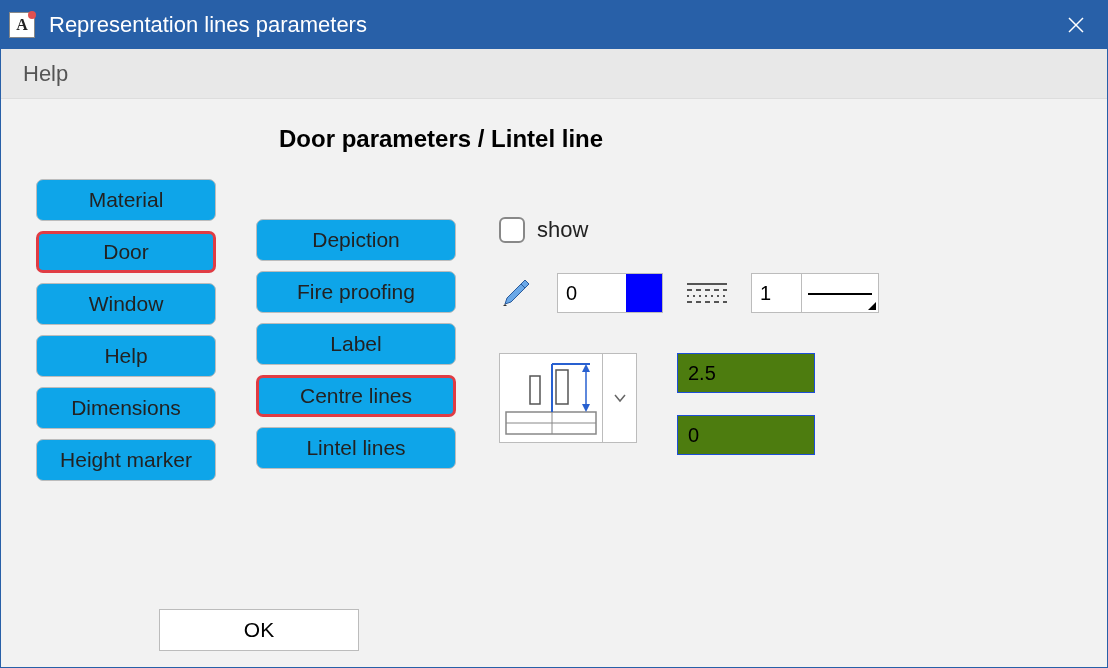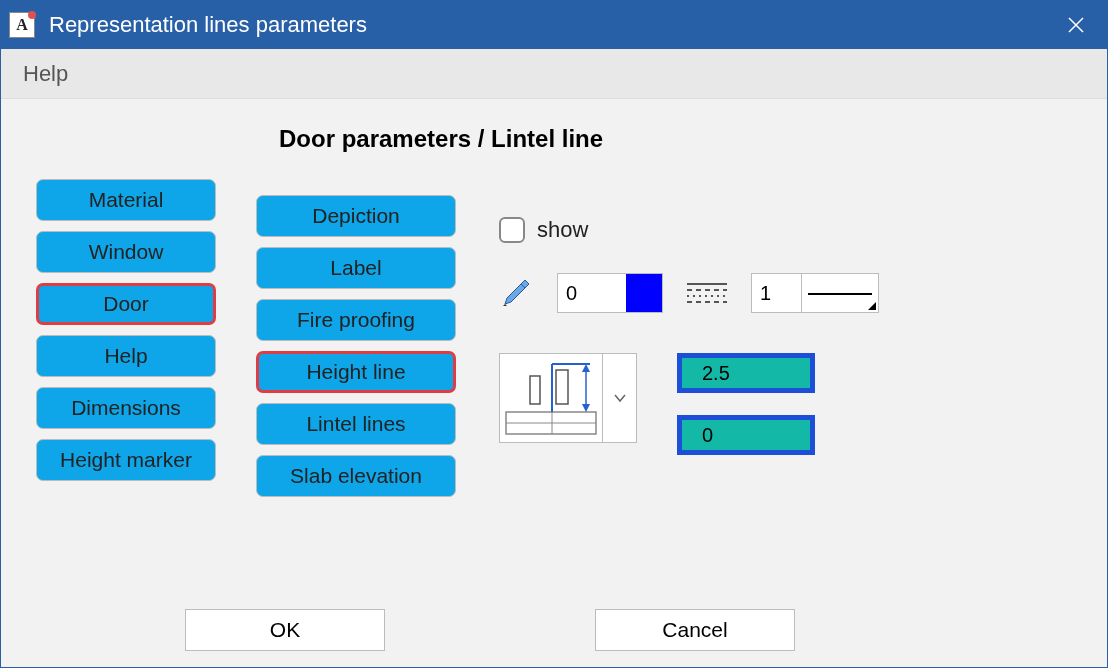--- a/index.html
+++ b/index.html
@@ -90,21 +90,21 @@
     .main-area {
       display: flex;
       gap: 30px;
     }
     .col1, .col2 {
       display: flex;
       flex-direction: column;
       align-items: center;
     }
     .col1 { width: 190px; gap: 10px; }
-    .col2 { width: 210px; gap: 10px; margin-top: 16px;}
+    .col2 { width: 210px; gap: 10px; margin-top: 40px;}
     .col3 { flex: 1; margin-top: 38px; }
     .cat-btn, .sub-btn {
       background: #0ea5e9;
       border: 1px solid #bcbcbc;
       font-size: 21px;
       color: #222;
       cursor: pointer;
       display: flex;
       align-items: center;
       justify-content: center;
@@ -253,32 +253,32 @@
       color: #666;
     }
     .val-inputs {
       display: flex;
       flex-direction: column;
       gap: 22px;
     }
     .val-input {
       width: 138px;
       height: 40px;
-      border: 5px solid #1d4ed8;
-      background: #14b8a6;
+      border: 1px solid #1d4ed8;
+      background: #4d7c0f;
       font-size: 20px;
-      padding: 4px 20px;
+      padding: 4px 10px;
       outline: none;
     }
     .footer {
       height: 74px;
       background: #f2f2f2;
       display: flex;
       align-items: center;
-      padding: 0 44px;
+      padding: 0 18px;
     }
     .footer-btn {
       width: 200px;
       height: 42px;
       background: #fff;
       border: 1px solid #bcbcbc;
       font-size: 21px;
       cursor: pointer;
     }
     .btn-ok { margin-left: 140px; }
@@ -306,34 +306,33 @@
     <span>Help</span>
   </div>
 
   <div class="content">
     <div class="page-title">Door parameters / Lintel line</div>
 
     <div class="main-area">
 
       <div class="col1" id="cat-col">
           <div class="cat-btn">Material</div>
+          <div class="cat-btn highlighted">Door</div>
           <div class="cat-btn">Window</div>
-          <div class="cat-btn highlighted">Door</div>
           <div class="cat-btn">Help</div>
           <div class="cat-btn">Dimensions</div>
           <div class="cat-btn">Height marker</div>
         </div>
 
       <div class="col2" id="sub-col">
           <div class="sub-btn">Depiction</div>
+          <div class="sub-btn">Fire proofing</div>
           <div class="sub-btn">Label</div>
-          <div class="sub-btn">Fire proofing</div>
-          <div class="sub-btn highlighted">Height line</div>
+          <div class="sub-btn highlighted">Centre lines</div>
           <div class="sub-btn">Lintel lines</div>
-          <div class="sub-btn">Slab elevation</div>
         </div>
 
       <div class="col3">
 
         <div class="checkbox-row">
           <div class="checkbox-box"></div>
           <span class="checkbox-label">show</span>
         </div>
 
         <div class="pen-row">
@@ -389,15 +388,14 @@
             <input class="val-input" value="0" style="">
           </div>
         </div>
 
       </div>
     </div>
   </div>
 
   <div class="footer">
     <button class="footer-btn btn-ok">OK</button>
-    <button class="footer-btn btn-cancel">Cancel</button>
   </div>
 </div>
 
 </body></html>

